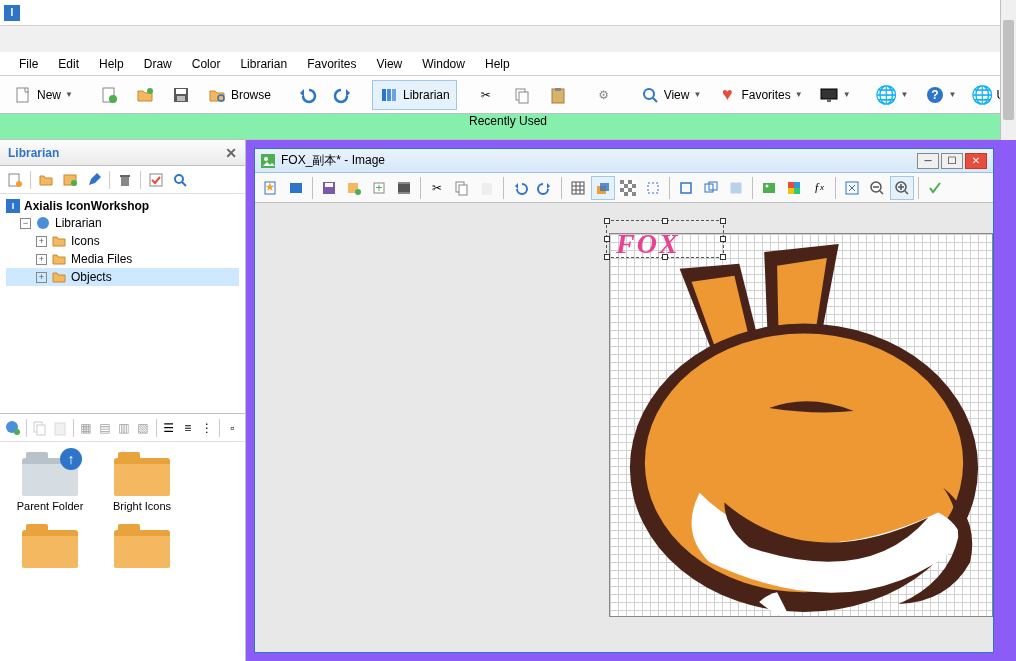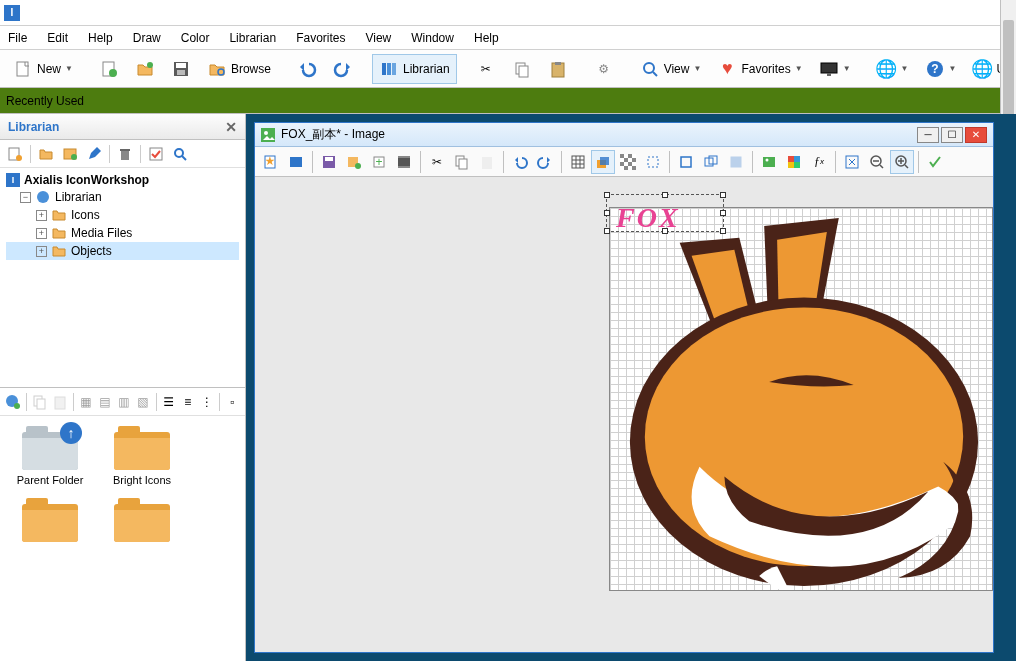--- a/index.html
+++ b/index.html
@@ -1,26 +1,26 @@
 <!DOCTYPE html>
 <html><head>
 <meta charset="utf-8">
 <style>
 * { box-sizing: border-box; margin: 0; padding: 0; font-family: "Segoe UI", Tahoma, sans-serif; font-size: 12px; }
 body { width: 1016px; height: 661px; background: #f0f0f0; overflow: hidden; display: flex; flex-direction: column; }
 .titlebar { height: 26px; background: #fff; border-bottom: 1px solid #d0d0d0; display: flex; align-items: center; padding: 0 4px; gap: 6px; }
 .app-icon { width: 16px; height: 16px; background: #2e75c9; color: #fff; display: flex; align-items: center; justify-content: center; font-weight: bold; font-size: 10px; }
-.menubar { height: 24px; background: #fff; border-bottom: 1px solid #d0d0d0; display: flex; align-items: center; padding: 0 0; gap: 4px; }
+.menubar { height: 24px; background: #fff; border-bottom: 1px solid #d0d0d0; display: flex; align-items: center; padding: 0 11px; gap: 4px; margin-top: 26px; }
 .menu-item { padding: 2px 8px; cursor: pointer; }
 .toolbar { height: 38px; background: #fdfdfd; border-bottom: 1px solid #c0c0c0; display: flex; align-items: center; padding: 0 6px; gap: 2px; }
 .tb-btn { height: 30px; padding: 0 6px; display: flex; align-items: center; gap: 4px; border: 1px solid transparent; cursor: pointer; }
 .tb-sep { width: 1px; height: 26px; background: #c0c0c0; margin: 0 4px; }
 .dropdown-arrow { font-size: 8px; color: #555; }
 .icon { width: 20px; height: 20px; display: inline-flex; align-items: center; justify-content: center; }
-.recent-bar { height: 26px; background: #4d7c0f; border-bottom: 1px solid #c0c0c0; display: flex; align-items: center; padding: 0 6px; gap: 12px; }
+.recent-bar { height: 26px; background: #86efac; border-bottom: 1px solid #c0c0c0; display: flex; align-items: center; padding: 0 6px; gap: 12px; flex-direction: column; }
 .path-box { flex: 1; border: 1px solid #b0b0b0; background: #fff; height: 20px; display: flex; align-items: center; padding: 0 4px; gap: 4px; }
 .main { flex: 1; display: flex; overflow: hidden; }
 .sidebar { width: 246px; background: #fff; border-right: 1px solid #c0c0c0; display: flex; flex-direction: column; }
 .panel-header { height: 26px; background: linear-gradient(#fdfdfd,#eaeaea); border-bottom: 1px solid #c0c0c0; display: flex; align-items: center; padding: 0 8px; color: #2e75c9; font-weight: 600; justify-content: space-between; }
 .panel-toolbar { height: 28px; border-bottom: 1px solid #e0e0e0; display: flex; align-items: center; padding: 0 4px; gap: 2px; }
 .mini-btn { width: 22px; height: 22px; display: flex; align-items: center; justify-content: center; cursor: pointer; border: 1px solid transparent; }
 .tree { flex: 0 0 auto; height: 220px; padding: 4px 6px; overflow: auto; border-bottom: 1px solid #c0c0c0; }
 .tree-row { display: flex; align-items: center; gap: 4px; padding: 1px 0; cursor: pointer; }
 .tree-row.selected { background: #cde8ff; }
 .tree-indent { display: inline-block; }
@@ -32,21 +32,21 @@
 .file-item { width: 80px; display: flex; flex-direction: column; align-items: center; gap: 4px; cursor: pointer; }
 .folder-icon { width: 56px; height: 44px; position: relative; }
 .folder-back { position: absolute; width: 56px; height: 38px; bottom: 0; background: #e8a33d; border-radius: 3px; }
 .folder-tab { position: absolute; width: 22px; height: 10px; top: 0; left: 4px; background: #e8a33d; border-radius: 2px 2px 0 0; }
 .folder-front { position: absolute; width: 56px; height: 32px; bottom: 0; background: #f4b860; border-radius: 0 0 3px 3px; }
 .folder-gray .folder-back { background: #b8c2c9; }
 .folder-gray .folder-tab { background: #b8c2c9; }
 .folder-gray .folder-front { background: #d5dde2; }
 .up-badge { position: absolute; right: -4px; top: -4px; width: 22px; height: 22px; border-radius: 50%; background: #2e75c9; color: #fff; display: flex; align-items: center; justify-content: center; font-size: 14px; }
 .file-label { text-align: center; font-size: 11px; }
-.workspace { flex: 1; background: #0c4a6e; position: relative; padding: 8px; overflow: hidden; }
+.workspace { flex: 1; background: #8b5cf6; position: relative; padding: 8px; overflow: hidden; }
 .doc-window { width: 740px; height: 100%; border: 1px solid #2e75c9; background: #fff; display: flex; flex-direction: column; }
 .doc-title { height: 24px; background: linear-gradient(#eaf3fc,#d5e8fa); display: flex; align-items: center; padding: 0 6px; gap: 6px; border-bottom: 1px solid #a0c0e0; }
 .doc-ctrls { margin-left: auto; display: flex; gap: 2px; }
 .win-btn { width: 22px; height: 16px; border: 1px solid #888; background: #f0f0f0; display: flex; align-items: center; justify-content: center; font-size: 10px; cursor: pointer; }
 .win-btn.close { background: #e74c3c; color: #fff; border-color: #c0392b; }
 .doc-toolbar { height: 30px; border-bottom: 1px solid #c0c0c0; display: flex; align-items: center; padding: 0 4px; gap: 1px; background: #fafafa; }
 .doc-tb-btn { width: 24px; height: 24px; display: flex; align-items: center; justify-content: center; cursor: pointer; border: 1px solid transparent; }
 .doc-sep { width: 1px; height: 22px; background: #c0c0c0; margin: 0 3px; }
 .canvas-area { flex: 1; background: #e8e8e8; display: flex; align-items: flex-start; justify-content: flex-end; padding: 30px 0; overflow: auto; }
 .canvas { width: 384px; height: 384px; background-image: linear-gradient(#d0d0d0 1px, transparent 1px), linear-gradient(90deg, #d0d0d0 1px, transparent 1px); background-size: 8px 8px; background-color: #fff; border: 1px solid #888; position: relative; }

